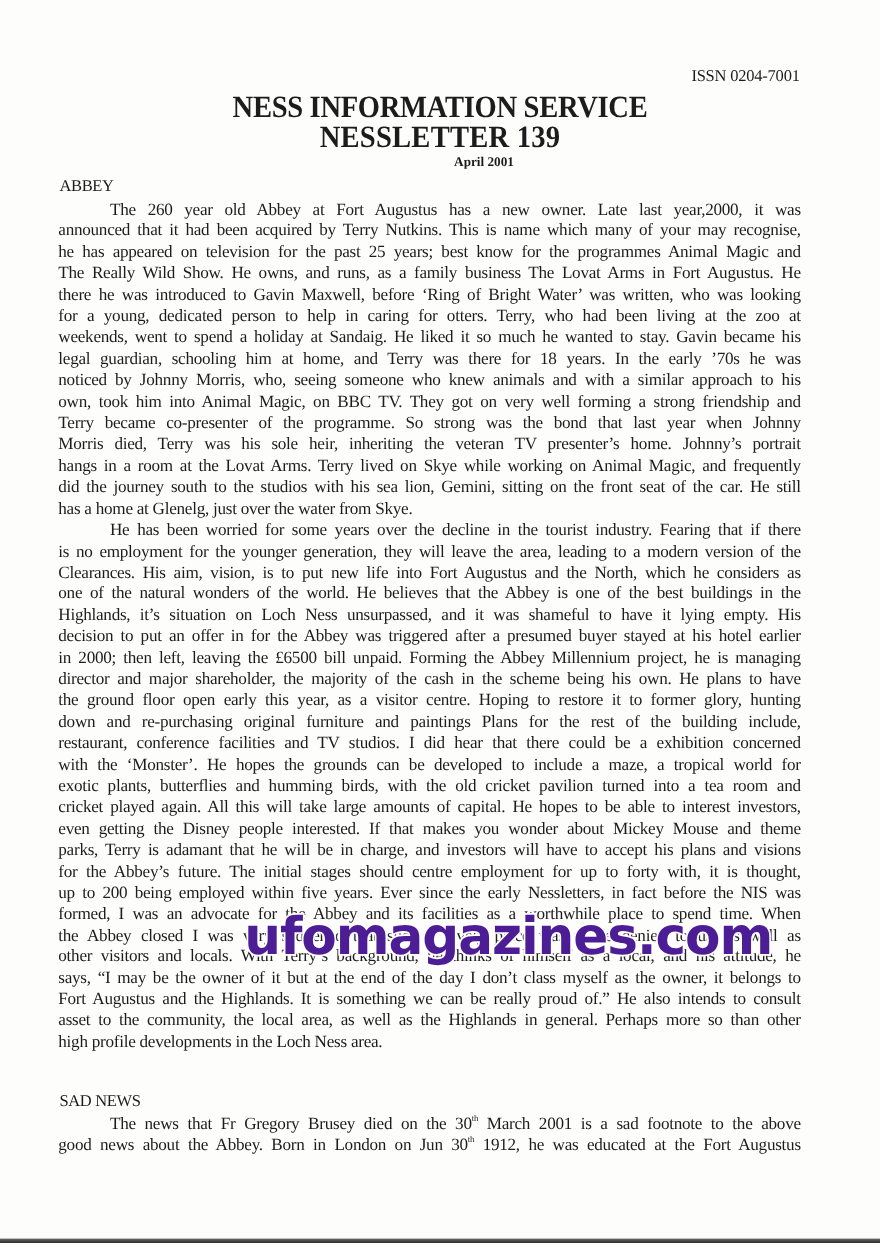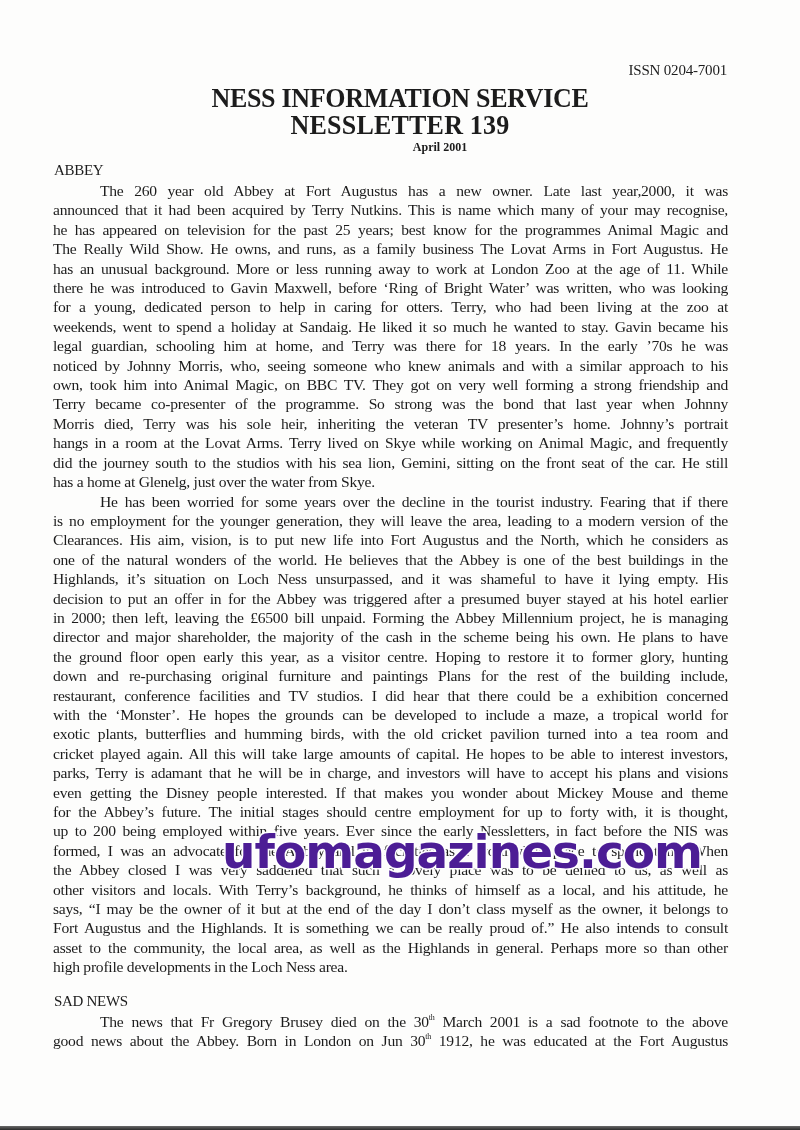--- a/index.html
+++ b/index.html
@@ -56,21 +56,20 @@
   <div class="masthead t2">NESSLETTER 139</div>
   <div class="masthead t3">April 2001</div>
 
   <div class="section-head" style="top:162px;">ABBEY</div>
 
   <div class="body-block" id="abbey-block" style="top:181px;">
     <span class="line ind">The 260 year old Abbey at Fort Augustus has a new owner. Late last year,2000, it was</span>
     <span class="line">announced that it had been acquired by Terry Nutkins. This is name which many of your may recognise,</span>
     <span class="line">he has appeared on television for the past 25 years; best know for the programmes Animal Magic and</span>
     <span class="line">The Really Wild Show. He owns, and runs, as a family business The Lovat Arms in Fort Augustus. He</span>
-    <span class="line">has an unusual background. More or less running away to work at London Zoo at the age of 11. While</span>
     <span class="line">there he was introduced to Gavin Maxwell, before ‘Ring of Bright Water’ was written, who was looking</span>
     <span class="line">for a young, dedicated person to help in caring for otters. Terry, who had been living at the zoo at</span>
     <span class="line">weekends, went to spend a holiday at Sandaig. He liked it so much he wanted to stay. Gavin became his</span>
     <span class="line">legal guardian, schooling him at home, and Terry was there for 18 years. In the early ’70s he was</span>
     <span class="line">noticed by Johnny Morris, who, seeing someone who knew animals and with a similar approach to his</span>
     <span class="line">own, took him into Animal Magic, on BBC TV. They got on very well forming a strong friendship and</span>
     <span class="line">Terry became co-presenter of the programme. So strong was the bond that last year when Johnny</span>
     <span class="line">Morris died, Terry was his sole heir, inheriting the veteran TV presenter’s home. Johnny’s portrait</span>
     <span class="line">hangs in a room at the Lovat Arms. Terry lived on Skye while working on Animal Magic, and frequently</span>
     <span class="line">did the journey south to the studios with his sea lion, Gemini, sitting on the front seat of the car. He still</span>
@@ -83,22 +82,22 @@
     <span class="line">Highlands, it’s situation on Loch Ness unsurpassed, and it was shameful to have it lying empty. His</span>
     <span class="line">decision to put an offer in for the Abbey was triggered after a presumed buyer stayed at his hotel earlier</span>
     <span class="line">in 2000; then left, leaving the £6500 bill unpaid. Forming the Abbey Millennium project, he is managing</span>
     <span class="line">director and major shareholder, the majority of the cash in the scheme being his own. He plans to have</span>
     <span class="line">the ground floor open early this year, as a visitor centre. Hoping to restore it to former glory, hunting</span>
     <span class="line">down and re-purchasing original furniture and paintings Plans for the rest of the building include,</span>
     <span class="line">restaurant, conference facilities and TV studios. I did hear that there could be a exhibition concerned</span>
     <span class="line">with the ‘Monster’. He hopes the grounds can be developed to include a maze, a tropical world for</span>
     <span class="line">exotic plants, butterflies and humming birds, with the old cricket pavilion turned into a tea room and</span>
     <span class="line">cricket played again. All this will take large amounts of capital. He hopes to be able to interest investors,</span>
+    <span class="line">even getting the Disney people interested. If that makes you wonder about Mickey Mouse and theme</span>
     <span class="line">parks, Terry is adamant that he will be in charge, and investors will have to accept his plans and visions</span>
-    <span class="line">even getting the Disney people interested. If that makes you wonder about Mickey Mouse and theme</span>
     <span class="line">for the Abbey’s future. The initial stages should centre employment for up to forty with, it is thought,</span>
     <span class="line">up to 200 being employed within five years. Ever since the early Nessletters, in fact before the NIS was</span>
     <span class="line">formed, I was an advocate for the Abbey and its facilities as a worthwhile place to spend time. When</span>
     <span class="line">the Abbey closed I was very saddened that such a lovely place was to be denied to us, as well as</span>
     <span class="line">other visitors and locals. With Terry’s background, he thinks of himself as a local, and his attitude, he</span>
     <span class="line">says, “I may be the owner of it but at the end of the day I don’t class myself as the owner, it belongs to</span>
     <span class="line">Fort Augustus and the Highlands. It is something we can be really proud of.” He also intends to consult</span>
     <span class="line">asset to the community, the local area, as well as the Highlands in general. Perhaps more so than other</span>
     <span class="line last">high profile developments in the Loch Ness area.</span>
   </div>

